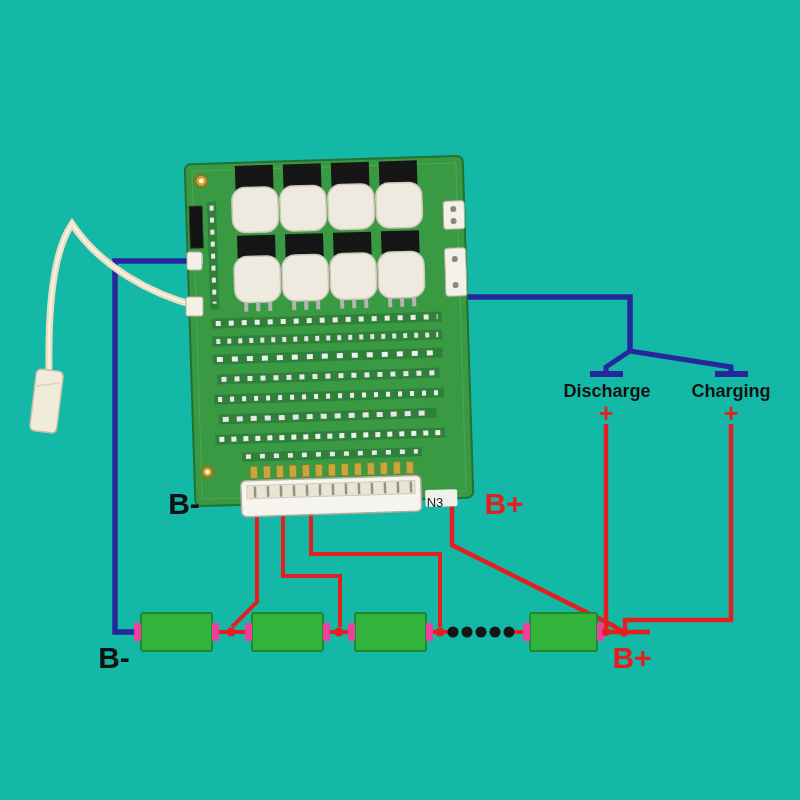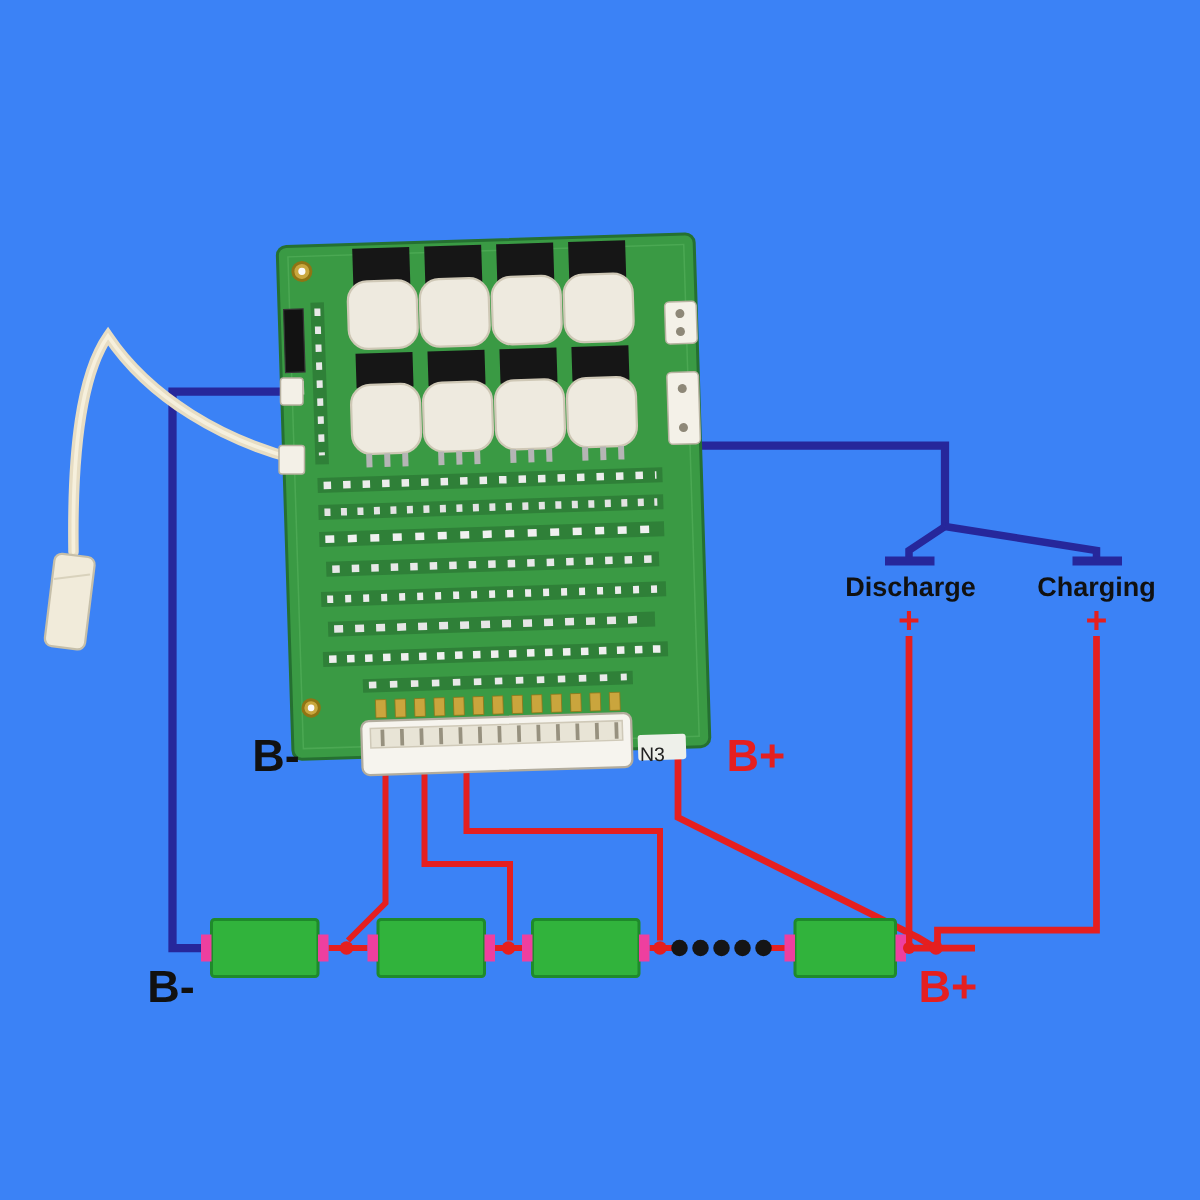--- a/index.html
+++ b/index.html
@@ -1,16 +1,16 @@
 <!DOCTYPE html>
 <html><head>
 <meta charset="utf-8">
 <style>
   html,body{margin:0;padding:0;background:#ffffff;}
-  #stage{position:relative;width:800px;height:800px;background:#3b82f6;overflow:hidden;}
+  #stage{position:relative;width:800px;height:800px;background:#14b8a6;overflow:hidden;}
   svg text{font-family:"Liberation Sans","DejaVu Sans",sans-serif;}
   .lbl{font-weight:bold;}
 </style>
 </head>
 <body>
 
 <div id="stage">
 <svg viewBox="0 0 800 800" width="800" height="800">
 
   <g fill="none" stroke="#26279b">

